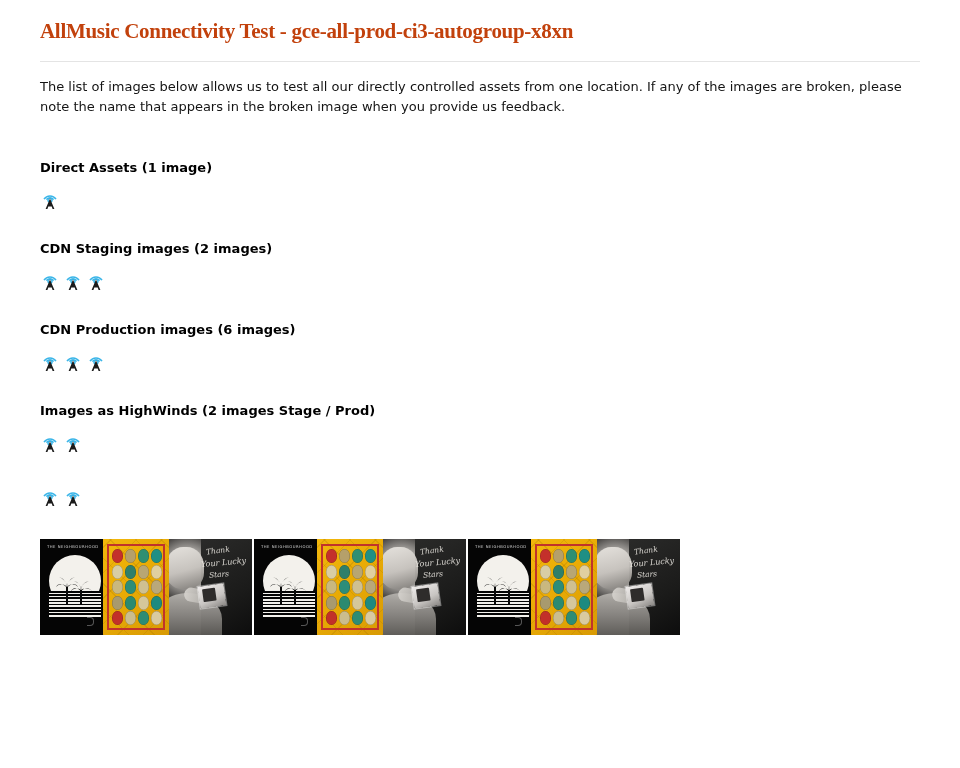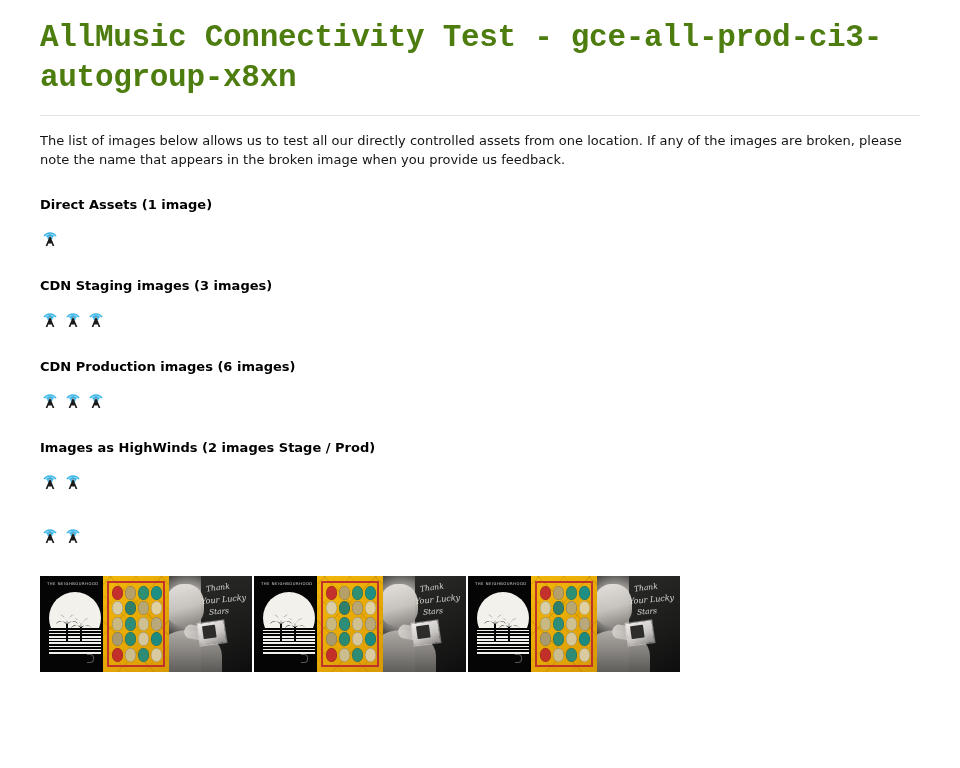--- a/index.html
+++ b/index.html
@@ -14,28 +14,28 @@
     font-family: "DejaVu Sans", "Liberation Sans", sans-serif;
     color: #000000;
     overflow: hidden;
   }
   .page {
     padding: 18px 40px 0 40px;
     box-sizing: border-box;
     width: 960px;
   }
   h1.page-title {
-    font-size: 31px;
+    font-size: 21px;
     line-height: 1.3;
     font-weight: bold;
     letter-spacing: -0.3px;
     margin: 0 0 0 0;
     padding: 0;
-    color: #4d7c0f;
-    font-family: Liberation Mono, monospace;
+    color: #c2410c;
+    font-family: Liberation Serif, serif;
   }
   .title-rule {
     border: 0;
     border-top: 1px solid #e4e4e4;
     margin: 16px 0 0 0;
     height: 0;
   }
   p.intro {
     font-size: 13px;
     line-height: 1.5;
@@ -48,21 +48,21 @@
     font-weight: bold;
     margin: 0;
     padding: 0;
     color: #000;
     line-height: 1;
   }
   .section {
     margin-top: 30px;
   }
   .section.first {
-    margin-top: 28px;
+    margin-top: 45px;
   }
   .icon-row {
     margin-top: 14px;
     height: 24px;
     display: block;
     white-space: nowrap;
     font-size: 0;
   }
   .broken-img {
     display: inline-block;
@@ -302,21 +302,21 @@
           </g>
           <circle cx="10" cy="12.1" r="2.0" fill="none" stroke="#3ab5e8" stroke-width="1.5"></circle>
           <path d="M10 10.5 L14.4 21 L12.6 21 L11.7 18.6 L8.3 18.6 L7.4 21 L5.6 21 Z" fill="#1c1c1c"></path>
           <rect x="8.0" y="15.4" width="4.0" height="1.5" fill="#1c1c1c"></rect>
         </svg>
       </span>
     </div>
   </div>
 
   <div class="section">
-    <h3 class="section-heading">CDN Staging images (3 images)</h3>
+    <h3 class="section-heading">CDN Staging images (2 images)</h3>
     <div class="icon-row">
       <span class="broken-img">
         <svg width="20" height="22" viewBox="0 0 20 22" aria-hidden="true">
           <g fill="none" stroke="#3ab5e8" stroke-width="1.5">
             <path d="M4.0 11.2 A7.2 7.2 0 0 1 16.0 11.2"></path>
             <path d="M6.3 11.6 A4.9 4.9 0 0 1 13.7 11.6"></path>
           </g>
           <circle cx="10" cy="12.1" r="2.0" fill="none" stroke="#3ab5e8" stroke-width="1.5"></circle>
           <path d="M10 10.5 L14.4 21 L12.6 21 L11.7 18.6 L8.3 18.6 L7.4 21 L5.6 21 Z" fill="#1c1c1c"></path>
           <rect x="8.0" y="15.4" width="4.0" height="1.5" fill="#1c1c1c"></rect>

